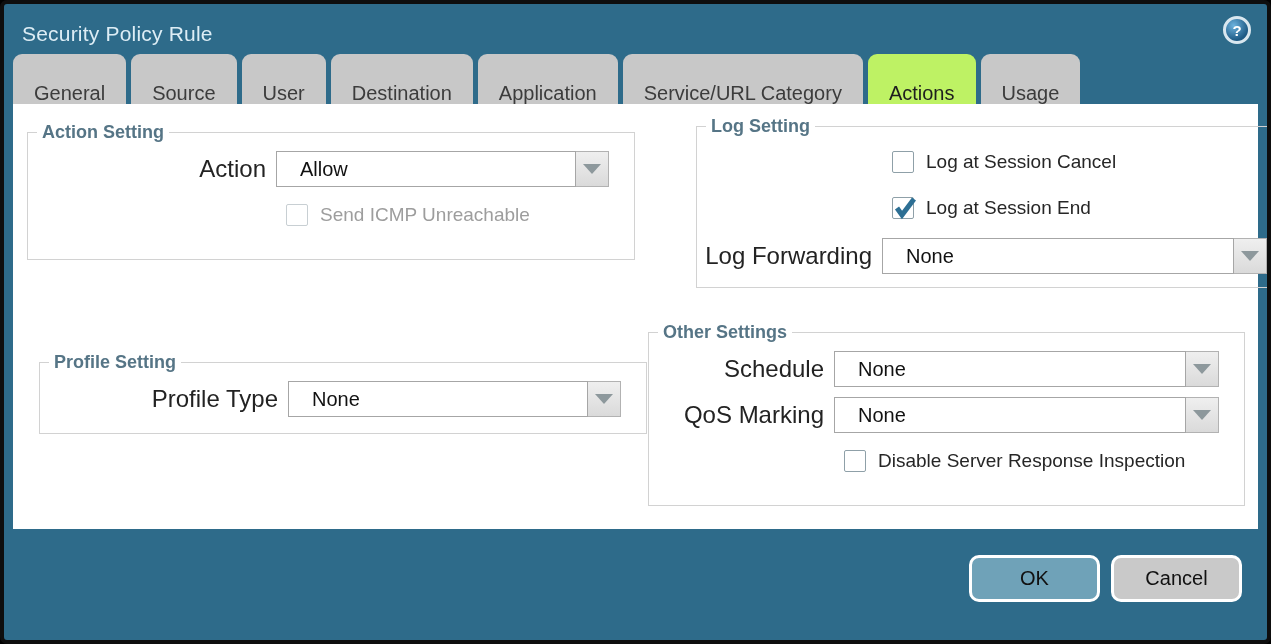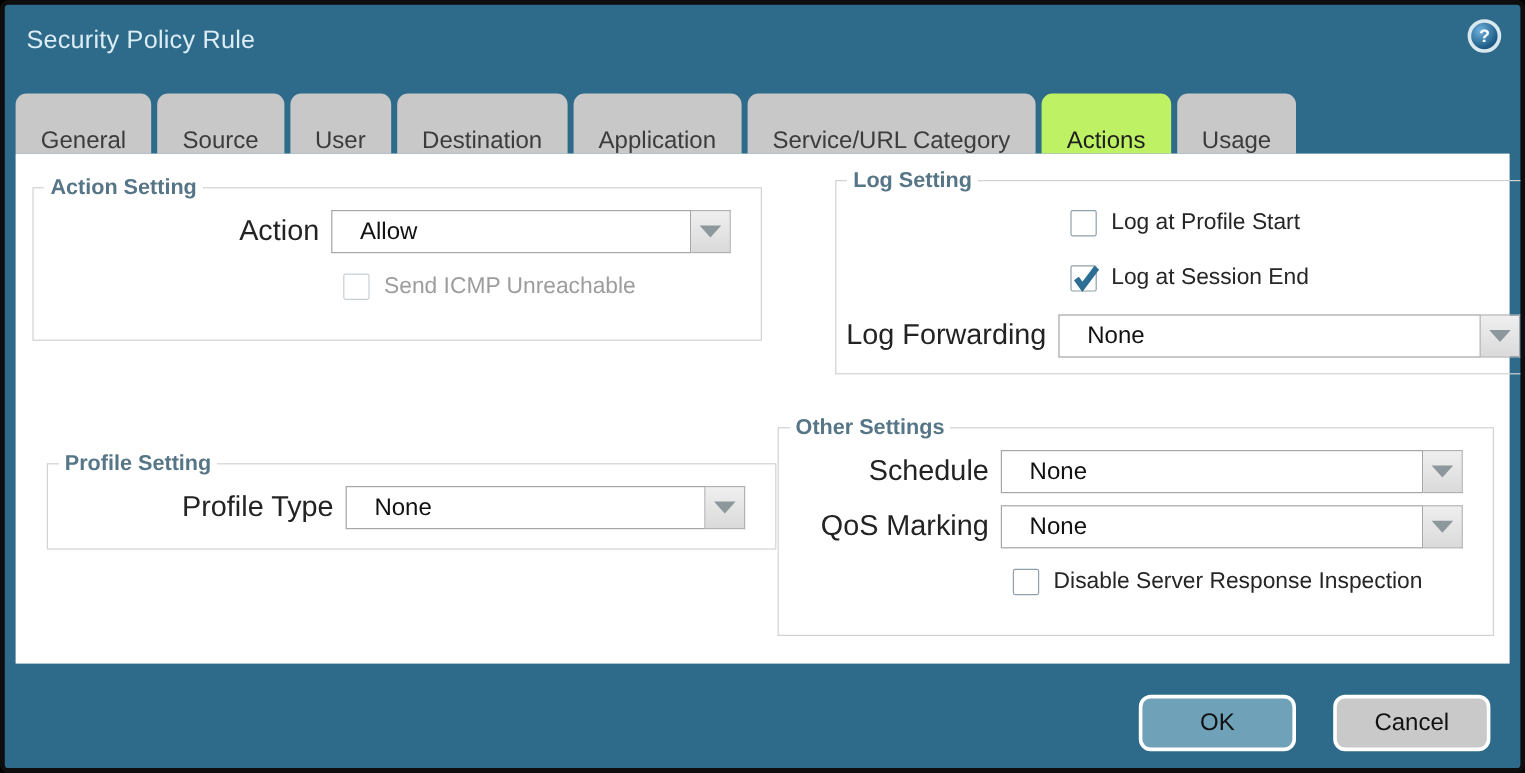--- a/index.html
+++ b/index.html
@@ -7,21 +7,21 @@
 
   .dialog {
     position:absolute; inset:0;
     background:#2e6b8a;
     border:4px solid #0e0e0e;
     border-radius:7px;
     overflow:hidden;
   }
 
   
-  .titlebar { position:relative; height:74px; }
+  .titlebar { position:relative; height:50px; }
   .title {
     position:absolute; left:18px; top:18px;
     font-size:21px; color:#ddedf5; letter-spacing:0.2px;
   }
   .help {
     position:absolute; right:16px; top:12px;
     width:28px; height:28px; border-radius:50%;
     background:radial-gradient(circle at 35% 30%, #6db2dd, #1d5a85 70%);
     border:3px solid #d9e7ef;
     display:flex; align-items:center; justify-content:center;
@@ -87,21 +87,21 @@
   }
   .cb svg { position:absolute; left:0px; top:-2px; display:none; }
   .cb.checked svg { display:block; }
   .cb-label { font-size:19px; color:#262626; margin-left:12px; white-space:nowrap; }
   .row.disabled .cb { border-color:#c8cfd3; cursor:default; }
   .row.disabled .cb-label { color:#9d9d9d; }
 
   
   .footer {
     height:99px; display:flex; justify-content:flex-end; align-items:center;
-    gap:31px; padding-right:25px;
+    gap:11px; padding-right:25px;
   }
   .btn {
     width:131px; height:47px; border-radius:10px;
     border:3px solid #ffffff;
     font-size:20px; color:#111;
     display:flex; align-items:center; justify-content:center;
     cursor:pointer; font-family:inherit;
   }
   .btn-ok { background:#6fa2b8; }
   .btn-cancel { background:#c9c9c9; }
@@ -162,21 +162,21 @@
         </div>
       </div>
     </fieldset>
 
     <fieldset id="fs-log">
       <legend>Log Setting</legend>
       <div class="row" style="margin-top:14px; margin-left:195px;">
         <span class="cb">
           
         </span>
-        <span class="cb-label">Log at Profile Start</span>
+        <span class="cb-label">Log at Session Cancel</span>
       </div>
       <div class="row" style="margin-top:24px; margin-left:195px;">
         <span class="cb checked">
           <svg width="24" height="24" viewBox="0 0 24 24">
             <path d="M4 12 L9 19 L21 3" stroke="#2d6f94" stroke-width="5" fill="none"></path>
           </svg>
         </span>
         <span class="cb-label">Log at Session End</span>
       </div>
       <div class="row" style="margin-top:19px;">

